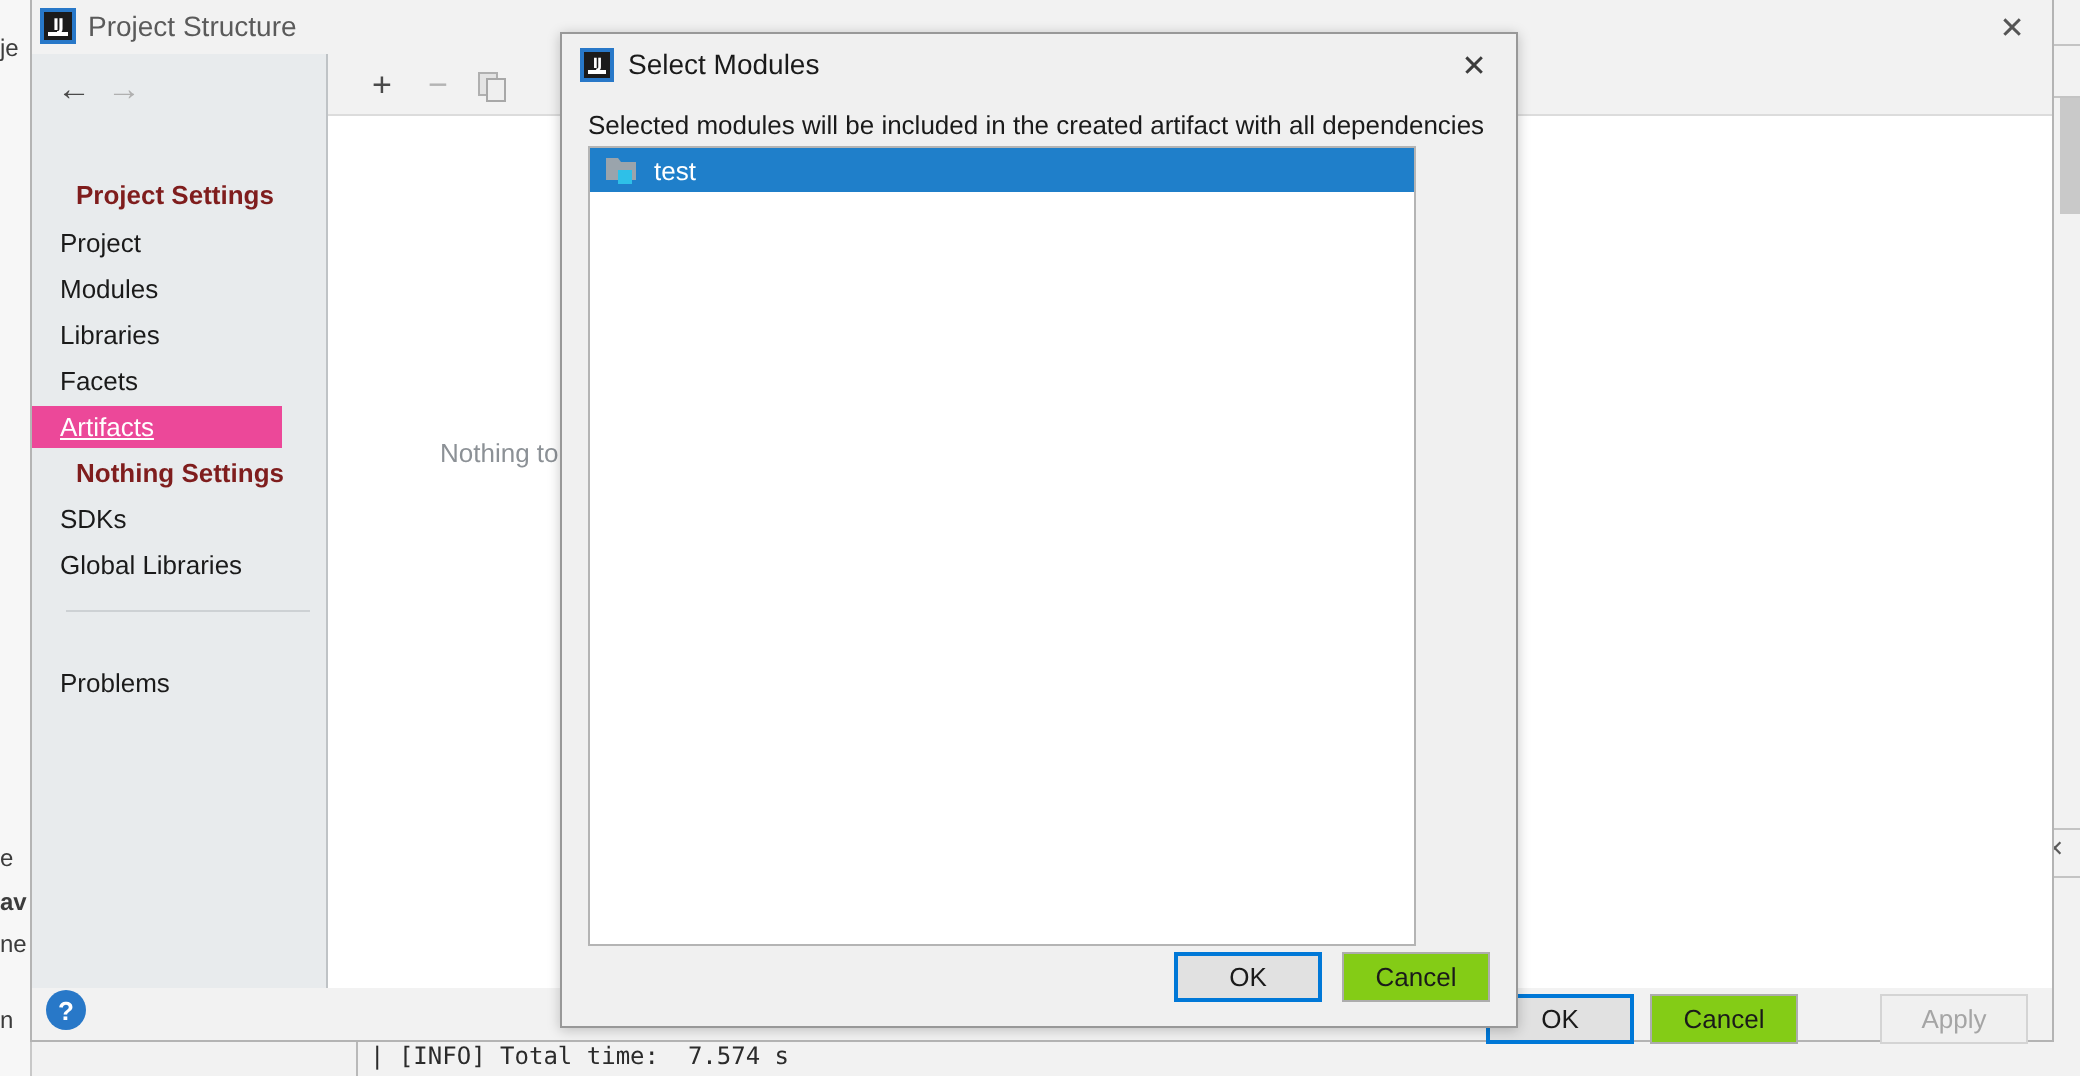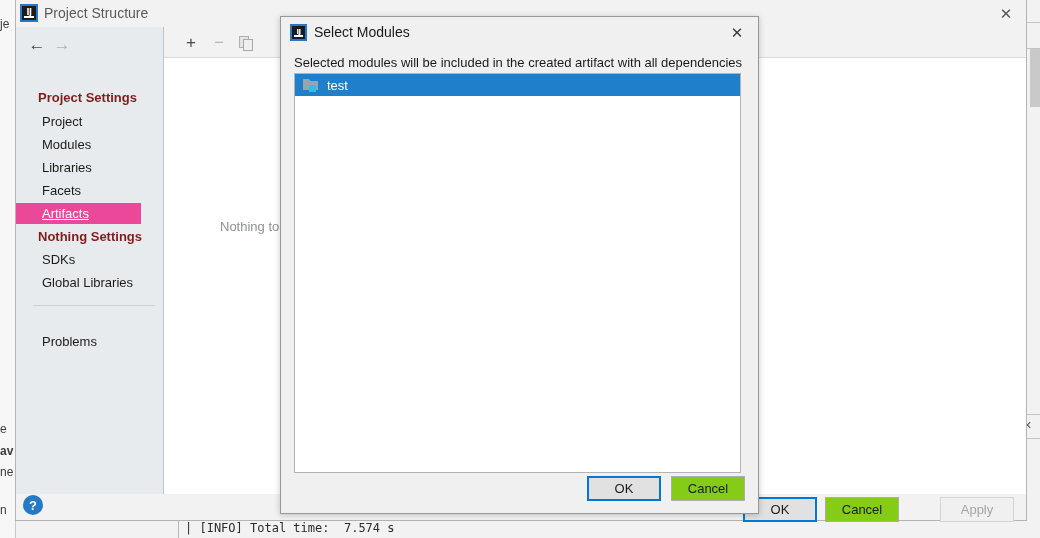--- a/index.html
+++ b/index.html
@@ -204,21 +204,21 @@
     left: 0;
     width: 146px;
     height: 21px;
     font-size: 13px;
     color: #1a1a1a;
     display: flex;
     align-items: center;
     cursor: pointer;
     box-sizing: border-box;
   }
-  .ps-item span.lbl { padding-left: 26px; }
+  .ps-item span.lbl { padding-left: 14px; }
   .ps-item.selected {
     background: #ec4899;
     color: #ffffff;
     width: 125px;
     text-decoration: underline;
   }
   .ps-separator {
     position: absolute;
     left: 17px;
     top: 278px;
@@ -421,21 +421,21 @@
     left: 13px;
     top: 38px;
     font-size: 13px;
     color: #1a1a1a;
     white-space: nowrap;
   }
   .dlg-list {
     position: absolute;
     left: 13px;
     top: 56px;
-    width: 447px;
+    width: 414px;
     height: 400px;
     background: #ffffff;
     border: 1px solid #b4b4b4;
     box-sizing: border-box;
     overflow: hidden;
   }
   .list-row {
     height: 22px;
     display: flex;
     align-items: center;

